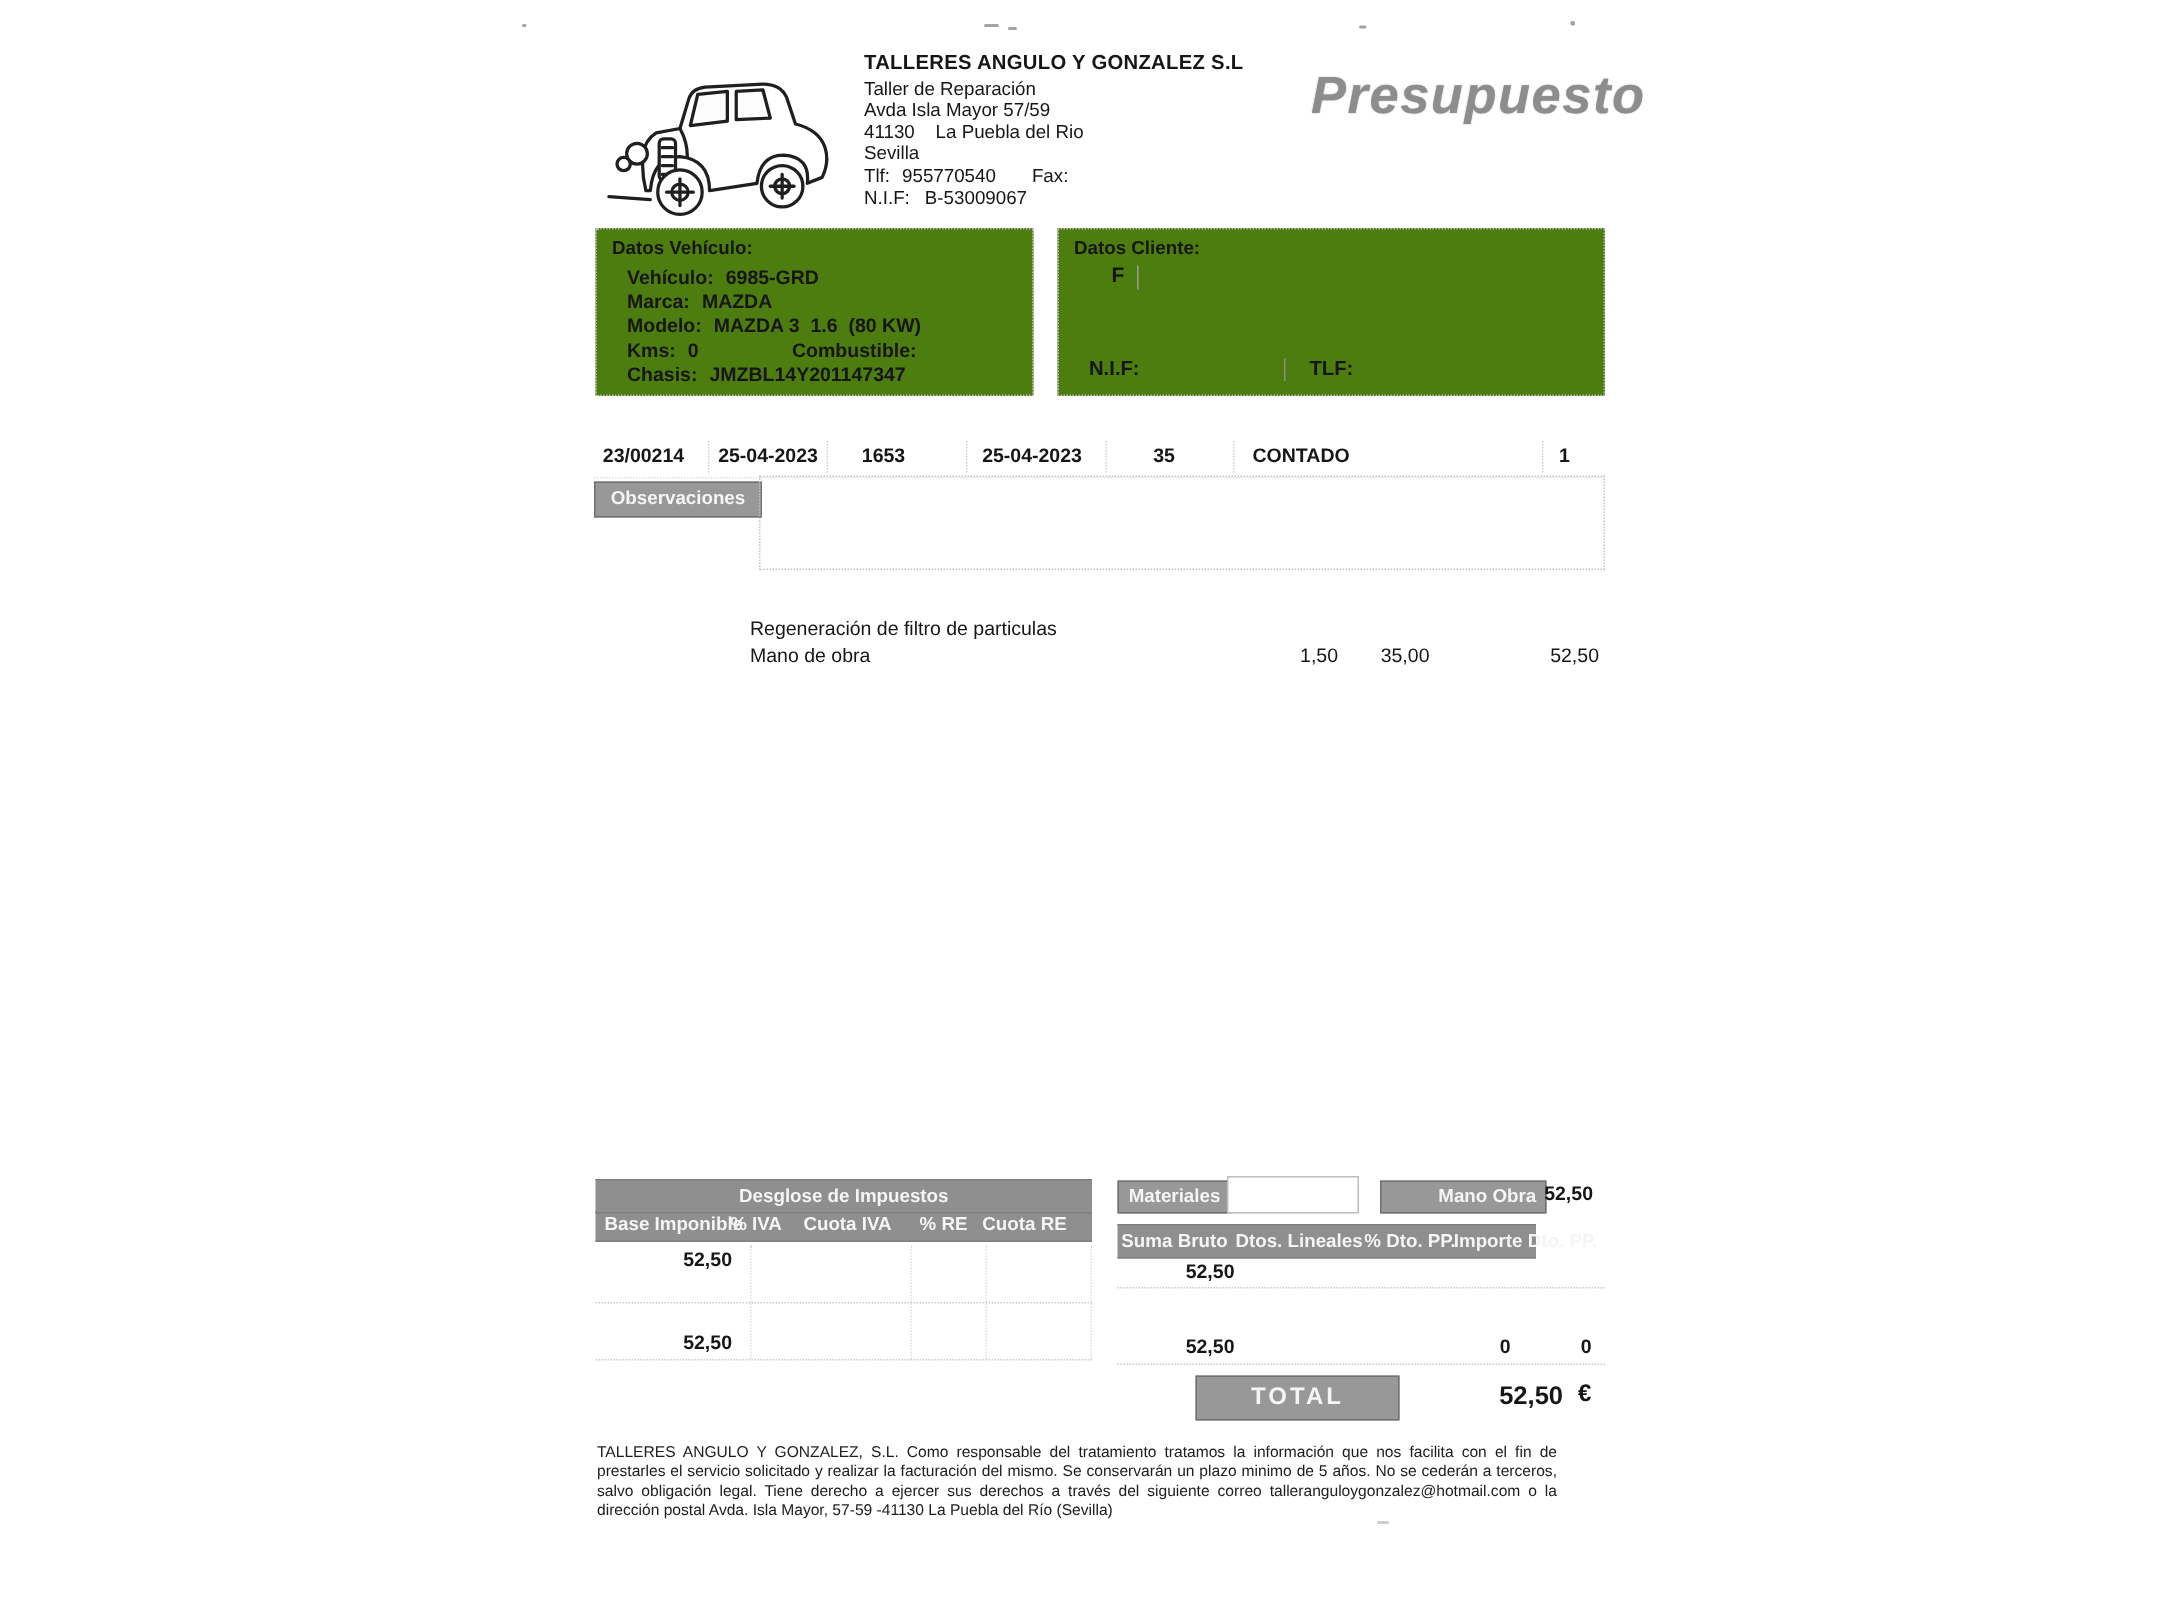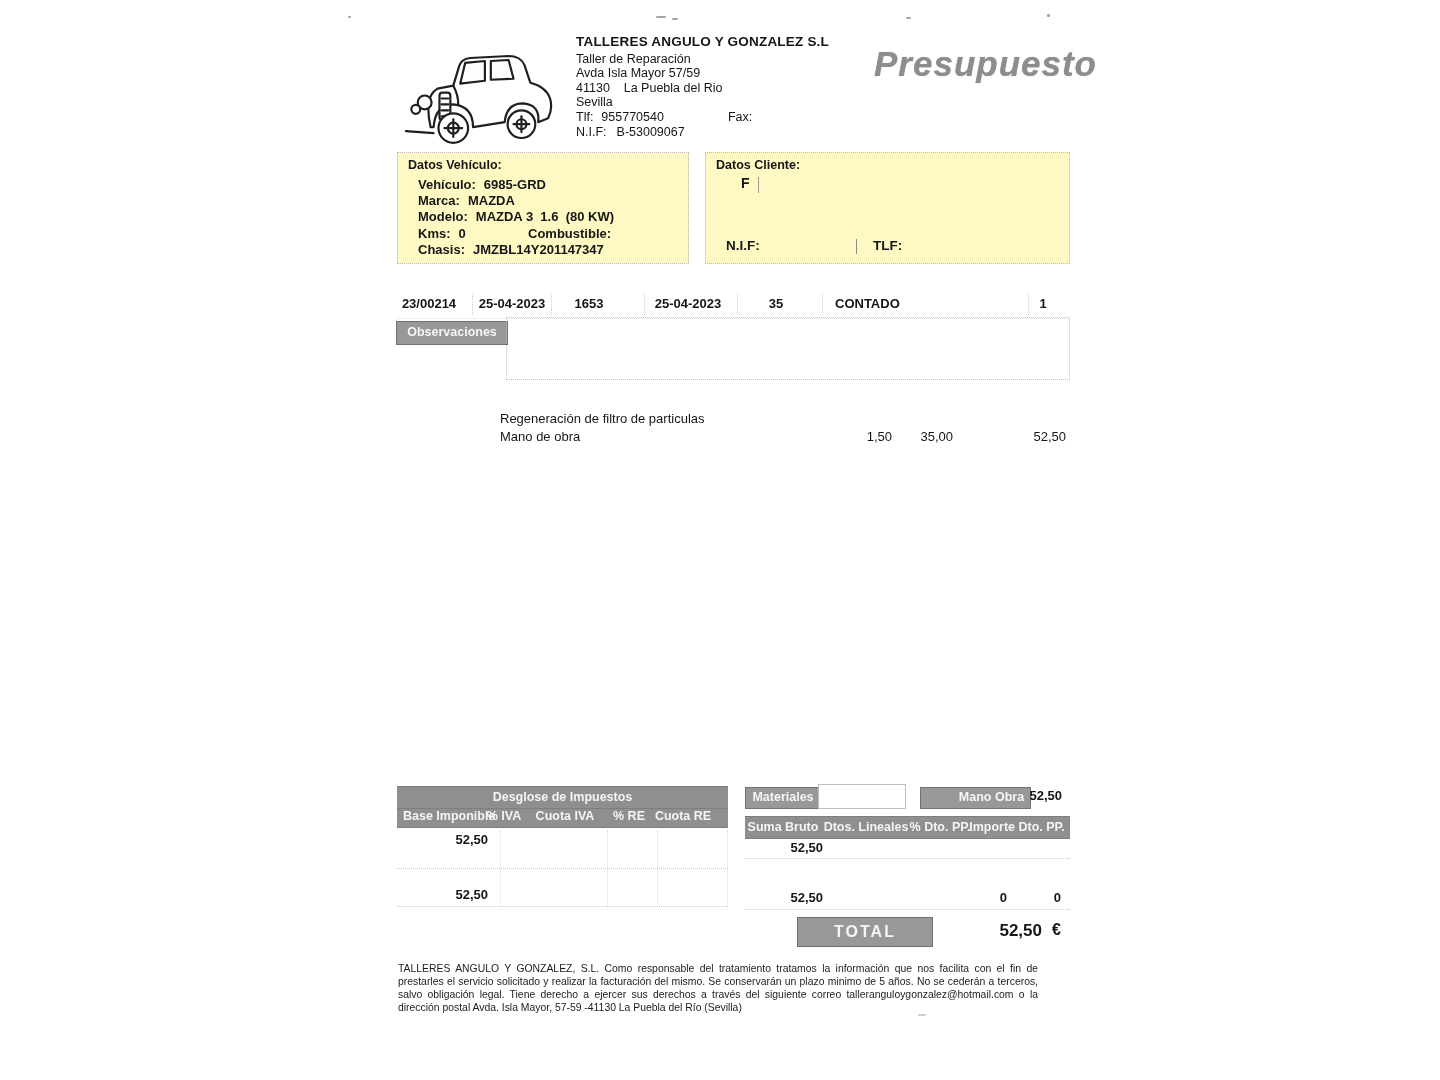--- a/index.html
+++ b/index.html
@@ -7,21 +7,21 @@
   #doc{position:relative;width:1440px;height:1080px;background:#ffffff;
        font-family:"Liberation Sans", sans-serif;color:#161616;}
   .abs{position:absolute;}
   
   #company{left:576px;top:35px;line-height:14.6px;font-size:12.5px;}
   #company .c-name{font-size:13.5px;font-weight:bold;letter-spacing:.2px;margin-bottom:2px;}
   #company .c-line{white-space:pre;}
   #doc-title{left:830px;top:44px;font-size:35px;font-weight:bold;font-style:italic;
              color:#8d8d8d;letter-spacing:1px;text-shadow:0 0 1px #a6a6a6;margin-left:44px;}
   
-  .databox{border:1px dotted #b9b9b9;background:#fef9c3;}
+  .databox{border:1px dotted #b9b9b9;background:#4d7c0f;}
   #vehicle-box{left:397px;top:152px;width:290px;height:110px;}
   #client-box{left:705px;top:152px;width:363px;height:110px;}
   .box-title{position:absolute;left:10px;top:5px;font-size:12.5px;font-weight:bold;}
   .vrow{position:absolute;left:20px;font-size:13px;font-weight:bold;white-space:pre;}
   .vlabel{margin-right:8px;}
   
   .gbar{background:#8f8f8f;border-top:1px solid #7e7e7e;border-bottom:1px solid #7e7e7e;}
   .gbar span, .glabel{color:#f5f5f5;font-weight:bold;font-size:12.5px;}
   .cc{position:absolute;transform:translateX(-50%);white-space:nowrap;top:3px;}
   .lc{position:absolute;white-space:nowrap;top:3px;}
@@ -79,21 +79,21 @@
         <line x1="117" y1="79" x2="133" y2="79"></line>
     </g>
   </svg>
 
   <div id="company" class="abs">
     <div class="c-name">TALLERES ANGULO Y GONZALEZ S.L</div>
     <div class="c-line">Taller de Reparación</div>
     <div class="c-line">Avda Isla Mayor 57/59</div>
     <div class="c-line">41130    La Puebla del Rio</div>
     <div class="c-line">Sevilla</div>
-    <div class="c-line"><span>Tlf:</span><span style="margin-left:8px">955770540</span><span style="margin-left:64px">Fax:</span></div>
+    <div class="c-line"><span>Tlf:</span><span style="margin-left:8px">955770540</span><span style="margin-left:24px">Fax:</span></div>
     <div class="c-line"><span>N.I.F:</span><span style="margin-left:10px">B-53009067</span></div>
   </div>
 
   <div id="doc-title" class="abs">Presupuesto</div>
 
   <div id="vehicle-box" class="abs databox">
     <div class="box-title">Datos Vehículo:</div>
     <div class="vrow" style="top:24px"><span class="vlabel">Vehículo:</span><span>6985-GRD</span></div>
     <div class="vrow" style="top:40px"><span class="vlabel">Marca:</span><span>MAZDA</span></div>
     <div class="vrow" style="top:56px"><span class="vlabel">Modelo:</span><span>MAZDA 3  1.6  (80 KW)</span></div>
@@ -154,21 +154,21 @@
   <span class="val" style="right:952px;top:832px">52,50</span>
   <div class="hdot" style="left:397px;top:868px;width:331px"></div>
   <span class="val" style="right:952px;top:887px">52,50</span>
   <div class="hdot" style="left:397px;top:906px;width:331px"></div>
 
   <div id="materiales-box" class="abs glabel">Materiales</div>
   <div id="materiales-input" class="abs"><span></span></div>
   <div id="manoobra-box" class="abs glabel">Mano Obra</div>
   <span class="val" style="right:378px;top:788px">52,50</span>
 
-  <div class="abs gbar" style="left:745px;top:816px;width:325px;height:21px">
+  <div class="abs gbar" style="left:745px;top:816px;width:279px;height:21px">
     <span class="cc" style="left:38px">Suma Bruto</span>
     <span class="cc" style="left:121px">Dtos. Lineales</span>
     <span class="cc" style="left:195px">% Dto. PP.</span>
     <span class="cc" style="left:272px">Importe Dto. PP.</span>
   </div>
   <span class="val" style="right:617px;top:840px">52,50</span>
   <div class="hdot" style="left:745px;top:858px;width:325px"></div>
 
   <span class="val" style="right:617px;top:890px">52,50</span>
   <span class="val" style="right:433px;top:890px">0</span>

